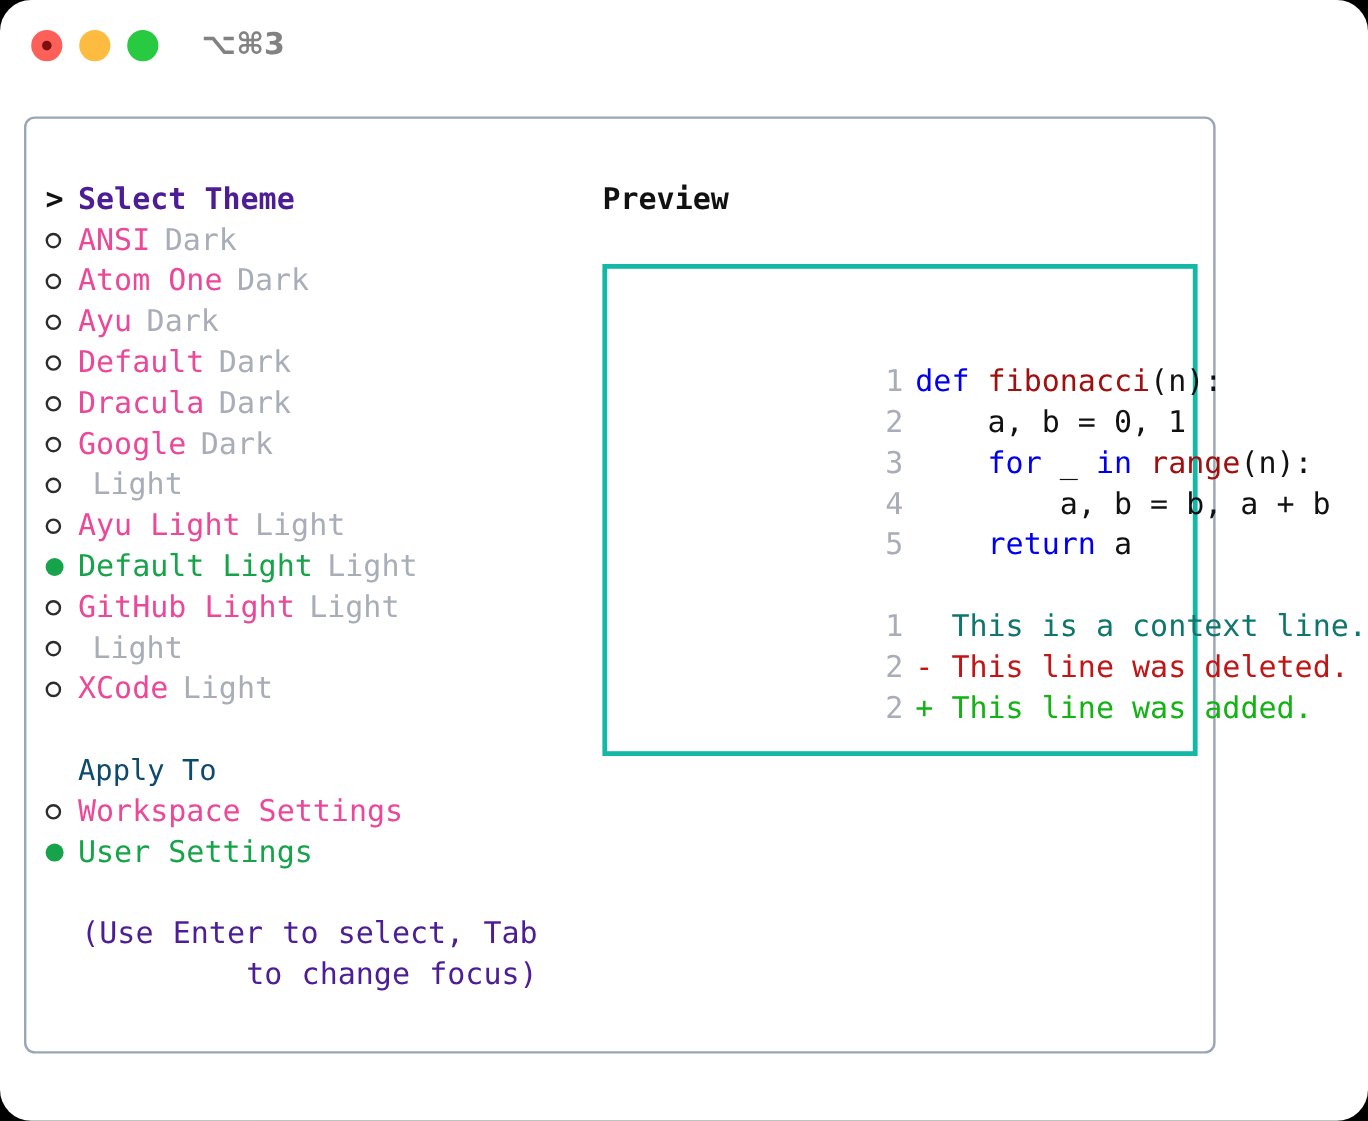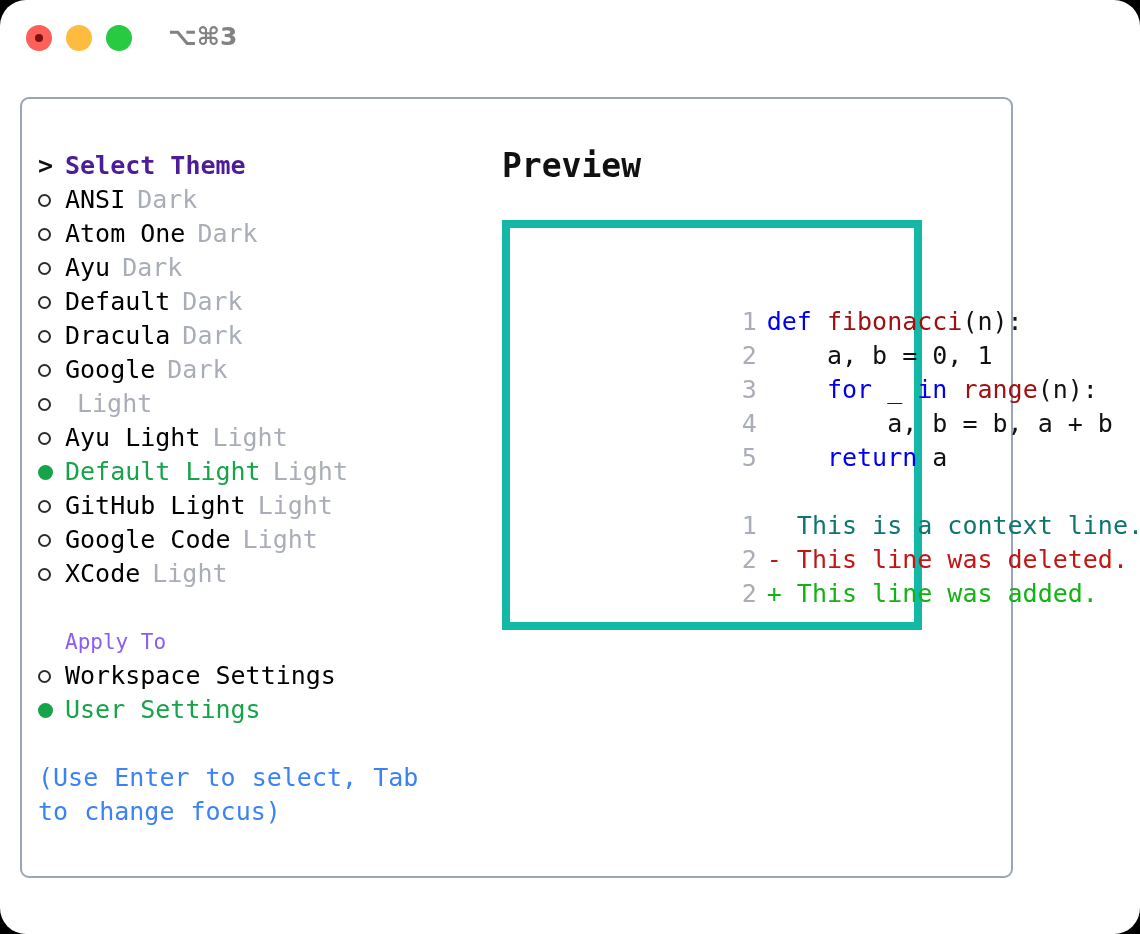--- a/index.html
+++ b/index.html
@@ -127,71 +127,72 @@
     display: inline-block;
     width: 13px;
     height: 13px;
     border-radius: 50%;
     border: 2px solid #2c2c2c;
     box-sizing: border-box;
     vertical-align: middle;
     margin-bottom: 2px;
   }
   .label {
-    color: #000000;
+    color: #ec4899;
   }
   .label.head {
     font-weight: bold;
     color: #4c1d95;
   }
   .label.selected {
     color: #16a34a;
   }
   .tag {
     color: #a8adb8;
     margin-left: 12px;
   }
   .spacer-row { height: 34px; }
 
   .section-title {
     height: 34px;
     line-height: 34px;
-    font-size: 21px;
-    color: #8b5cf6;
+    font-size: 24px;
+    color: #0c4a6e;
     padding-left: 27px;
   }
 
   .hint {
     margin-top: 34px;
     font-size: 25px;
     line-height: 34px;
-    color: #3b82f6;
+    color: #4c1d95;
     width: 410px;
     word-spacing: 1px;
+    text-align: right;
   }
 
   
   .right-col {
     position: absolute;
     left: 480px;
     top: 50px;
     width: 500px;
   }
   .preview-title {
-    font-size: 33px;
+    font-size: 25px;
     font-weight: bold;
     color: #111111;
     line-height: 34px;
     height: 34px;
   }
   .preview-box {
     margin-top: 37px;
-    width: 420px;
+    width: 496px;
     height: 410px;
-    border: 8px solid #14b8a6;
+    border: 4px solid #14b8a6;
     box-sizing: border-box;
     background: #ffffff;
     position: relative;
   }
   .code-area {
     position: absolute;
     left: 12px;
     top: 43px;
     right: 4px;
   }
@@ -284,21 +285,20 @@
           <span class="label selected">Default Light</span>
           <span class="tag">Light</span>
         </div>
         <div class="row">
           <span class="marker"><span class="bullet-ring"></span></span>
           <span class="label">GitHub Light</span>
           <span class="tag">Light</span>
         </div>
         <div class="row">
           <span class="marker"><span class="bullet-ring"></span></span>
-          <span class="label">Google Code</span>
           <span class="tag">Light</span>
         </div>
         <div class="row">
           <span class="marker"><span class="bullet-ring"></span></span>
           <span class="label">XCode</span>
           <span class="tag">Light</span>
         </div>
 
         <div class="spacer-row"></div>
 

